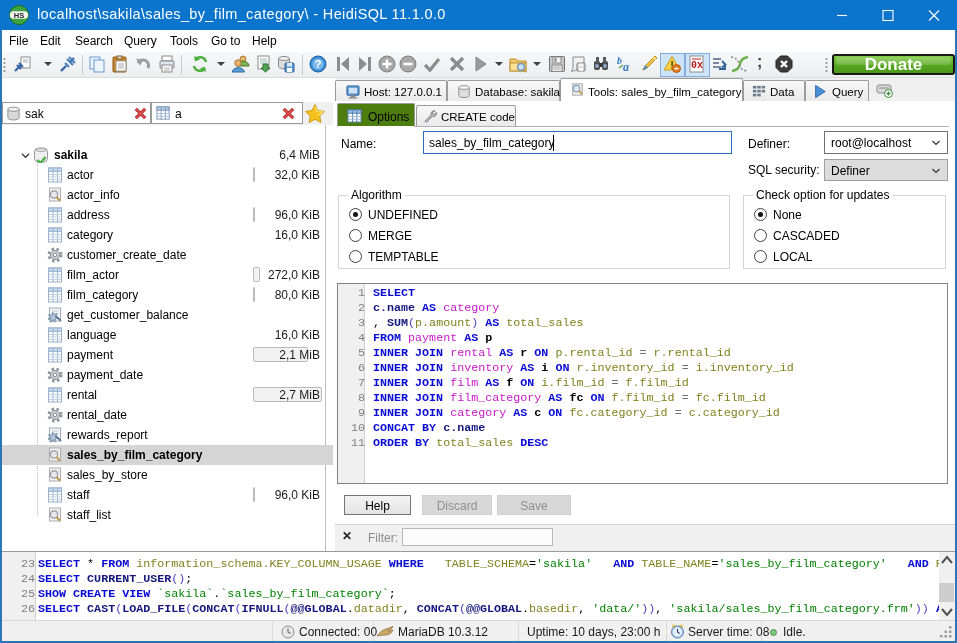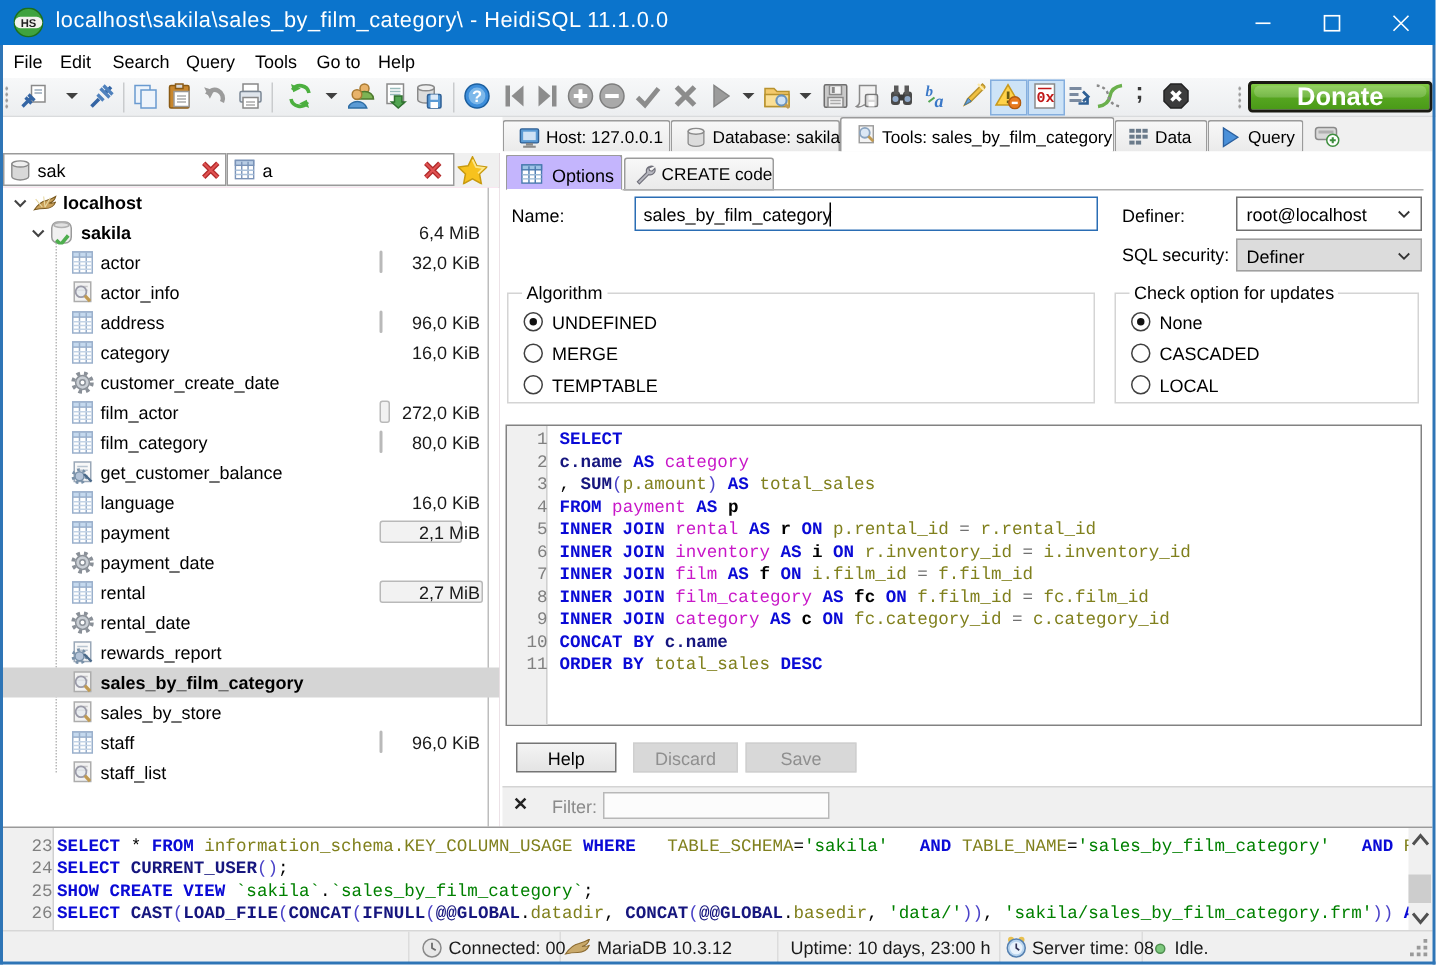--- a/index.html
+++ b/index.html
@@ -34,21 +34,21 @@
 .ticon16 { position:absolute; top:2px; width:16px; height:16px; }
 
 #tabbar { left:335px; top:78px; width:620px; height:23px; background:#f0f0f0; }
 .tab { position:absolute; top:2px; height:21px; background:linear-gradient(#f8f8f8,#eaeaea); border:1px solid #9b9b9b; border-bottom:none; border-radius:2px 2px 0 0; }
 .tab.active { top:0px; height:23px; background:#fff; z-index:3; }
 .tab .tlbl { position:absolute; top:5px; white-space:nowrap; font-size:11.5px; }
 .tab.active .tlbl { top:7px; }
 #content { left:335px; top:101px; width:620px; height:423px; background:#fff; }
 
 .otab { position:absolute; background:linear-gradient(#f8f8f8,#eaeaea); border:1px solid #9b9b9b; border-radius:2px 2px 0 0; }
-.otab.active { background:#c4b5fd; border-bottom:1px solid #fff; z-index:2; }
+.otab.active { background:#4d7c0f; border-bottom:1px solid #fff; z-index:2; }
 #content .hline { position:absolute; left:2px; top:25px; width:613px; height:1px; background:#b0b0b0; }
 .ipt { position:absolute; background:#fff; border:1px solid #7a7a7a; }
 .combo { position:absolute; background:#fff; border:1px solid #707070; }
 .combo .cv { position:absolute; left:6px; top:4px; }
 .combo .ca { position:absolute; right:7px; top:7px; width:8px; height:8px; }
 .gbox { position:absolute; border:1px solid #d4d4d4; background:#fff; }
 .gbox .gt { position:absolute; top:-8px; left:9px; background:#fff; padding:0 3px; }
 .radio { position:absolute; width:13px; height:13px; border:1px solid #404040; border-radius:50%; background:#fff; }
 .radio.sel::after { content:""; position:absolute; left:3px; top:3px; width:5px; height:5px; border-radius:50%; background:#111; }
 .rlbl { position:absolute; white-space:nowrap; }
@@ -316,30 +316,20 @@
           </svg>
       </div>
       <svg class="abs" style="left:303px;top:2px" width="20" height="19" viewBox="0 0 20 19">
           <path d="M10 0.5 l2.9 6 6.6.9 -4.8 4.6 1.2 6.5 -5.9-3.2 -5.9 3.2 1.2-6.5 -4.8-4.6 6.6-.9 z" fill="#f7c21e" stroke="#c89a10"></path>
           <path d="M10 2.5 l2.3 4.8 5.2.7 -3.8 3.6" fill="none" stroke="#fde68a" stroke-width="1.2"></path>
         </svg>
     </div>
     <div class="tree" id="tree">
         <div class="abs" style="left:323px;top:0;width:1px;height:450px;background:#bdbdbd"></div>
         <div class="abs" style="left:35px;top:30px;width:1px;height:360px;border-left:1px dotted #b8b8b8"></div>
-        <div class="trow" style="top:0px">
-          <svg class="chev" style="left:7px" width="10" height="9" viewBox="0 0 10 9">
-            <path d="M1 2.5 L5 6.5 L9 2.5" fill="none" stroke="#444" stroke-width="1.6"></path>
-          </svg>
-          <svg class="ticon16" style="left:20px" width="17" height="16" viewBox="0 0 18 13">
-            <path d="M1 10 q4-6 9-7 q4-1 7-3 q-1 4 -5 5 q4 0 5-1 q-2 5 -8 5 q-4 0 -8 1 z" fill="#c9a05a" stroke="#7a5a20" stroke-width=".8" transform="translate(0,2)"></path>
-            <path d="M2 3 l5 6 M13 2 l-4 7 M8 1 l1 8" stroke="#e8d8a0" stroke-width=".8" transform="translate(0,1)"></path>
-          </svg>
-          <span class="lbl bold" style="left:40px">localhost</span>
-        </div>
         <div class="trow" style="top:20px">
           <svg class="chev" style="left:19px" width="10" height="9" viewBox="0 0 10 9">
             <path d="M1 2.5 L5 6.5 L9 2.5" fill="none" stroke="#444" stroke-width="1.6"></path>
           </svg>
           <svg class="ticon16" style="left:31px" width="15" height="16" viewBox="0 0 15 16">
             <rect x="1" y="1" width="13" height="14" rx="4" fill="#f0f0f0" stroke="#9a9a9a"></rect>
             <ellipse cx="7.5" cy="3" rx="5" ry="1.6" fill="#e0e0e0" stroke="#b0b0b0"></ellipse>
             <path d="M4 13 l3 3 5-6" stroke="#4eae4e" stroke-width="2.4" fill="none"></path>
           </svg>
           <span class="lbl bold" style="left:52px">sakila</span>

